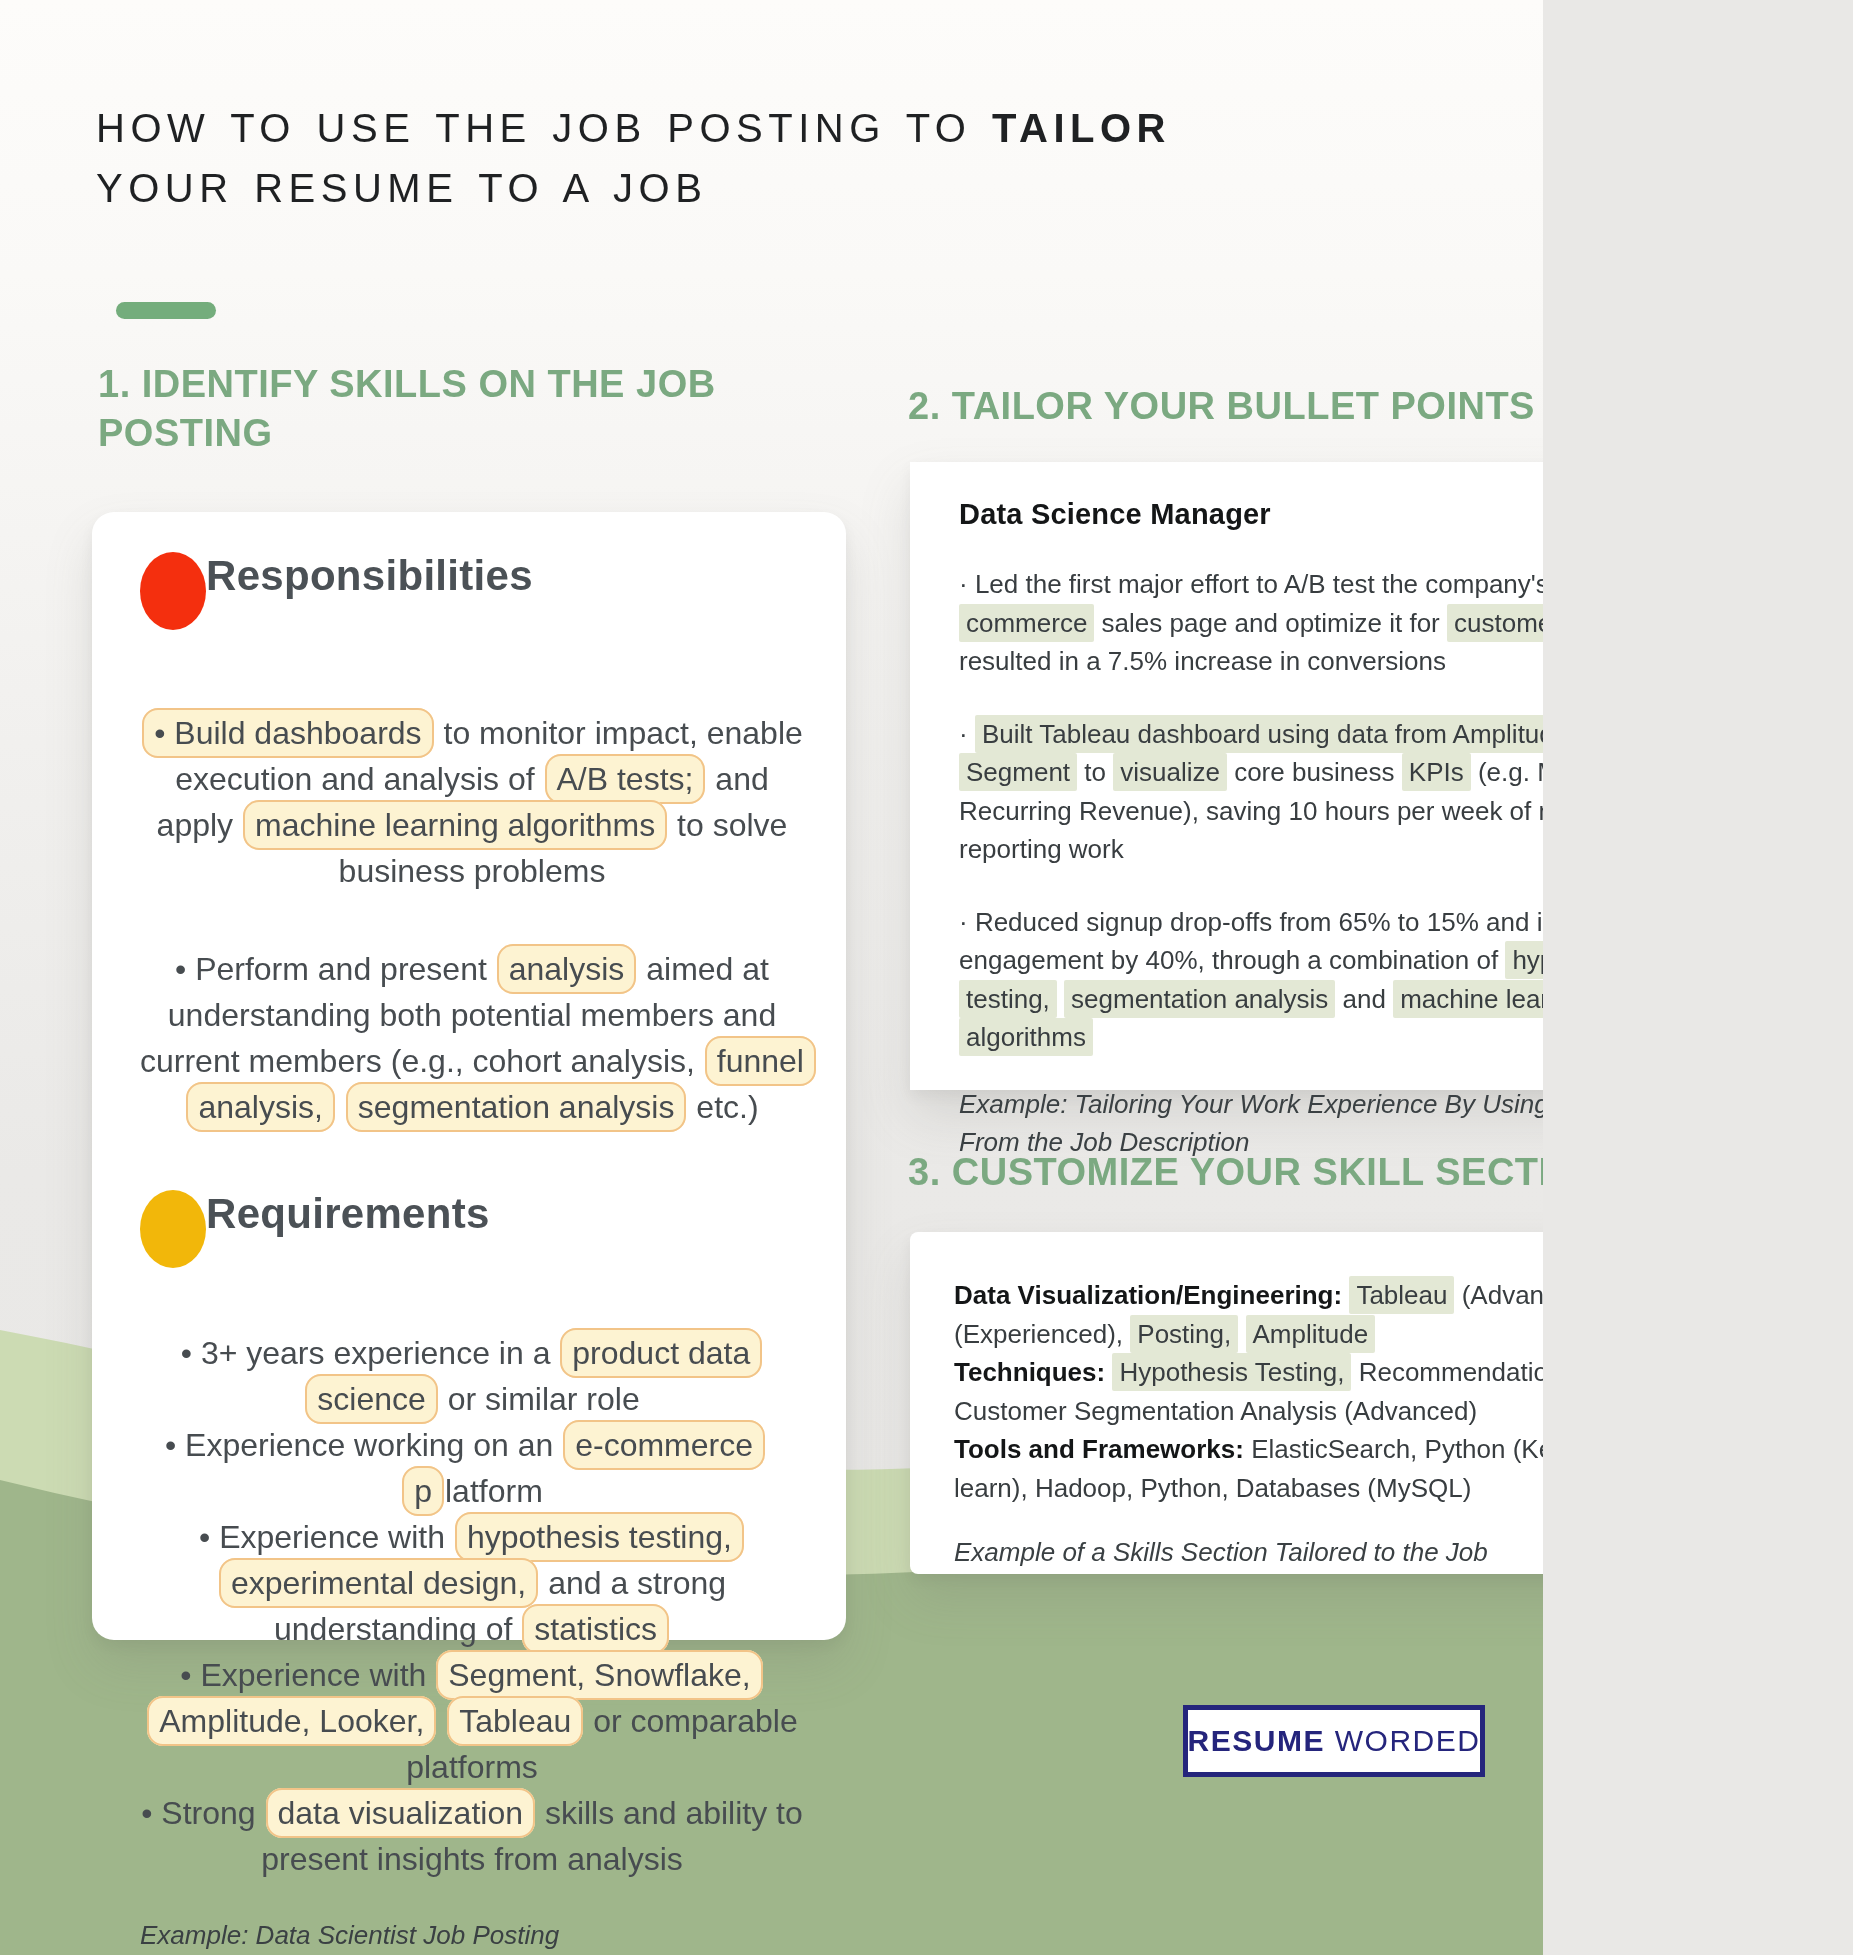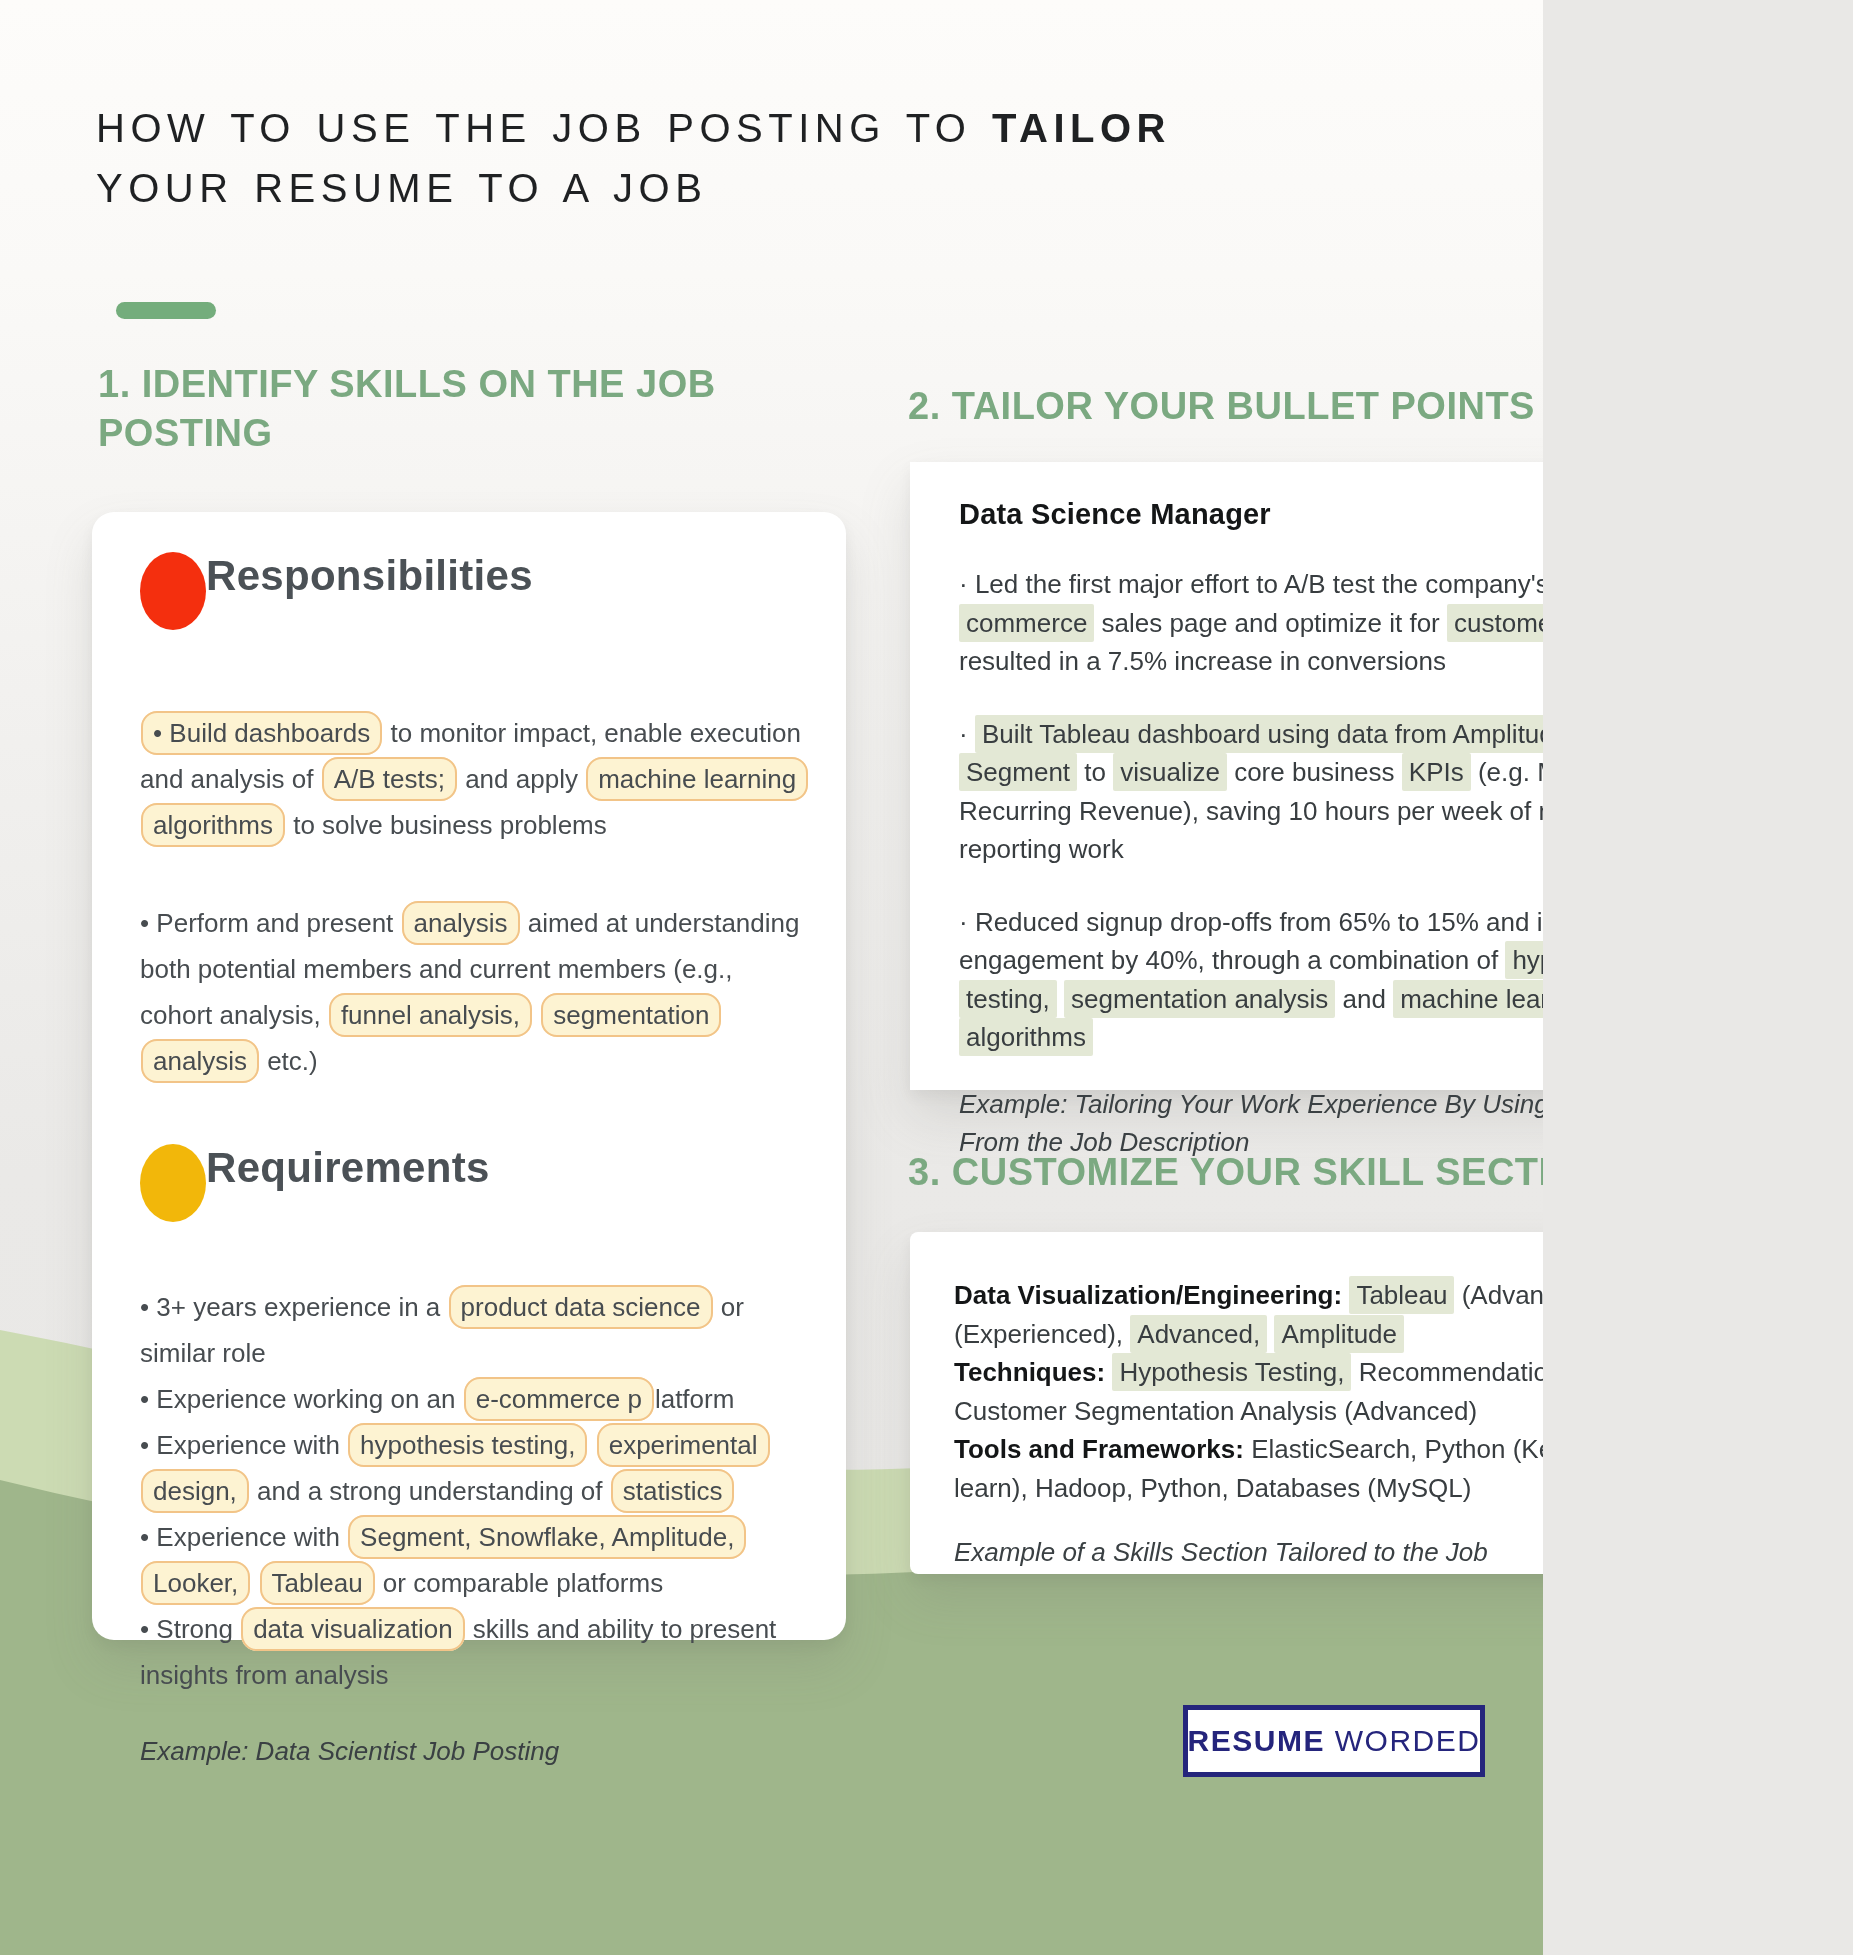--- a/index.html
+++ b/index.html
@@ -42,21 +42,21 @@
   .card1{left:92px;top:512px;width:754px;height:1128px;border-radius:22px;padding:40px 42px 0 48px;}
   .card2{left:910px;top:462px;width:850px;height:628px;border-radius:0;padding:36px 48px 0 49px;}
   .card3{left:910px;top:1232px;width:850px;height:342px;border-radius:8px;padding:44px 48px 0 44px;}
 
   .sec-header{display:flex;align-items:flex-start;}
   .circle{width:66px;height:78px;border-radius:50%;flex:0 0 auto;}
   .circle-red{background:#f42f0e;}
   .circle-yellow{background:#f2b70a;}
   .sec-label{font-size:42px;font-weight:700;color:#4b5156;letter-spacing:.3px;}
 
-  .jp-body{font-size:26px;line-height:46px;color:#474c50;}
+  .jp-body{font-size:32px;line-height:46px;color:#474c50;text-align:center;}
   .resp-paras{margin-top:80px;}
   .resp-paras p{margin:0;}
   .resp-paras p + p{margin-top:52px;}
   .req-header{margin-top:60px;}
   .req-list{margin-top:62px;}
   .req-list p{margin:0;}
   .example{font-size:26px;line-height:38px;color:#3a4043;font-style:italic;}
   .example1{margin-top:34px;}
 
   .hl-y{
@@ -137,21 +137,21 @@
       <p><span>· </span><span class="hl-g">Built Tableau dashboard using data from Amplitude and Segment</span><span> to </span><span class="hl-g">visualize</span><span> core business </span><span class="hl-g">KPIs</span><span> (e.g. Monthly Recurring Revenue), saving 10 hours per week of manual reporting work</span></p>
       <p><span>· Reduced signup drop-offs from 65% to 15% and increased user engagement by 40%, through a combination of </span><span class="hl-g">hypothesis testing,</span><span> </span><span class="hl-g">segmentation analysis</span><span> and </span><span class="hl-g">machine learning algorithms</span></p>
     </div>
     <div class="example example2">Example: Tailoring Your Work Experience By Using Keywords From the Job Description</div>
   </div>
 
   <div class="section-heading h3">3. CUSTOMIZE YOUR SKILL SECTION</div>
 
   <div class="card card3">
     <div class="rw-body">
-      <p><span class="seg-b">Data Visualization/Engineering: </span><span class="hl-g">Tableau</span><span> (Advanced), </span><span class="hl-g">Looker</span><span> (Experienced), </span><span class="hl-g">Advanced,</span><span> </span><span class="hl-g">Amplitude</span></p>
+      <p><span class="seg-b">Data Visualization/Engineering: </span><span class="hl-g">Tableau</span><span> (Advanced), </span><span class="hl-g">Looker</span><span> (Experienced), </span><span class="hl-g">Posting,</span><span> </span><span class="hl-g">Amplitude</span></p>
       <p><span class="seg-b">Techniques: </span><span class="hl-g">Hypothesis Testing,</span><span> Recommendation Engines, Customer Segmentation Analysis (Advanced)</span></p>
       <p><span class="seg-b">Tools and Frameworks: </span><span>ElasticSearch, Python (Keras, Scikit-learn), Hadoop, Python, Databases (MySQL)</span></p>
     </div>
     <div class="example example3">Example of a Skills Section Tailored to the Job</div>
   </div>
 
   <div class="logo">
     <span class="bold">RESUME</span><span class="reg"> WORDED</span>
   </div>
 

